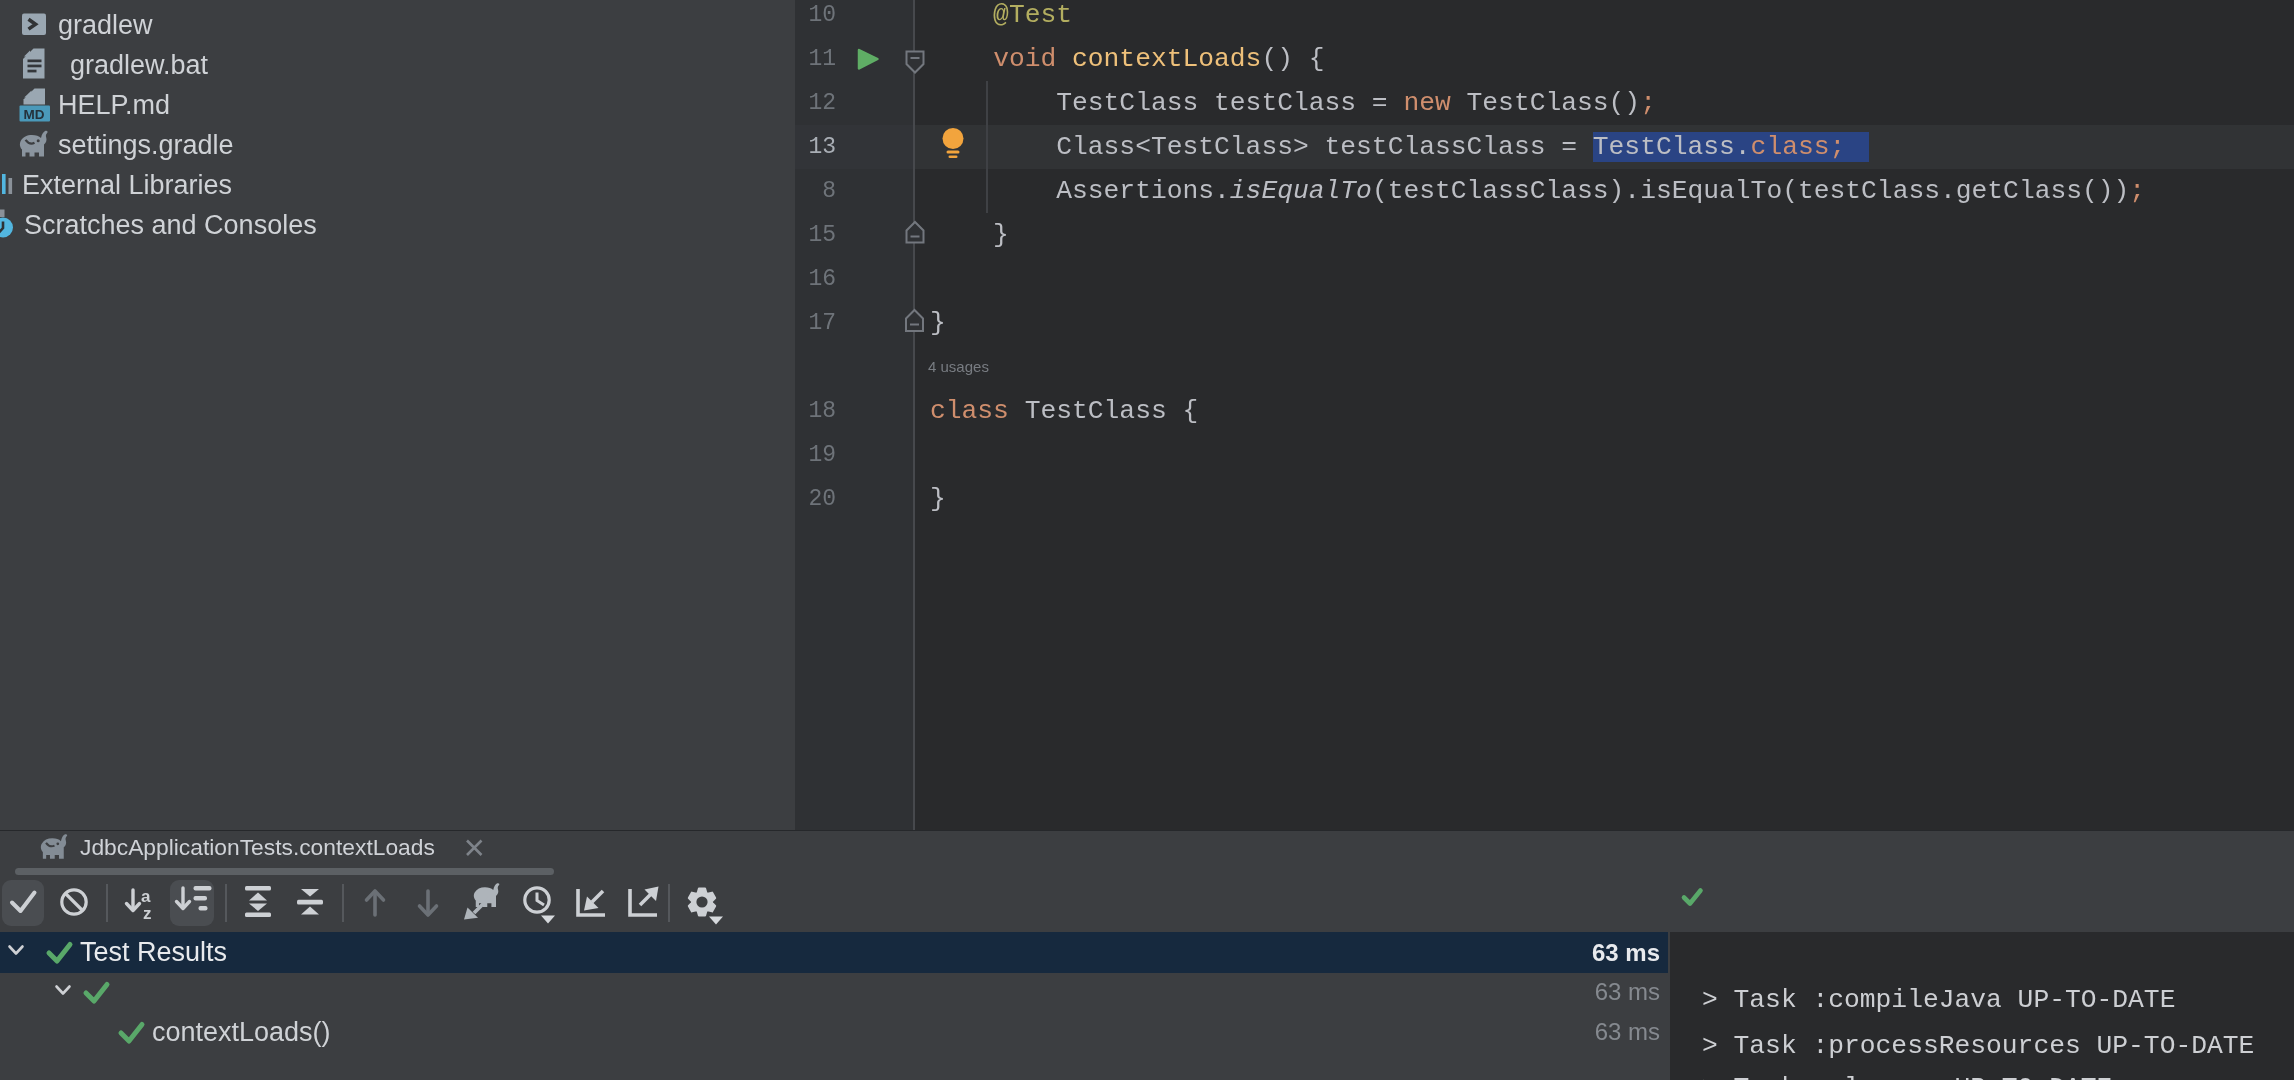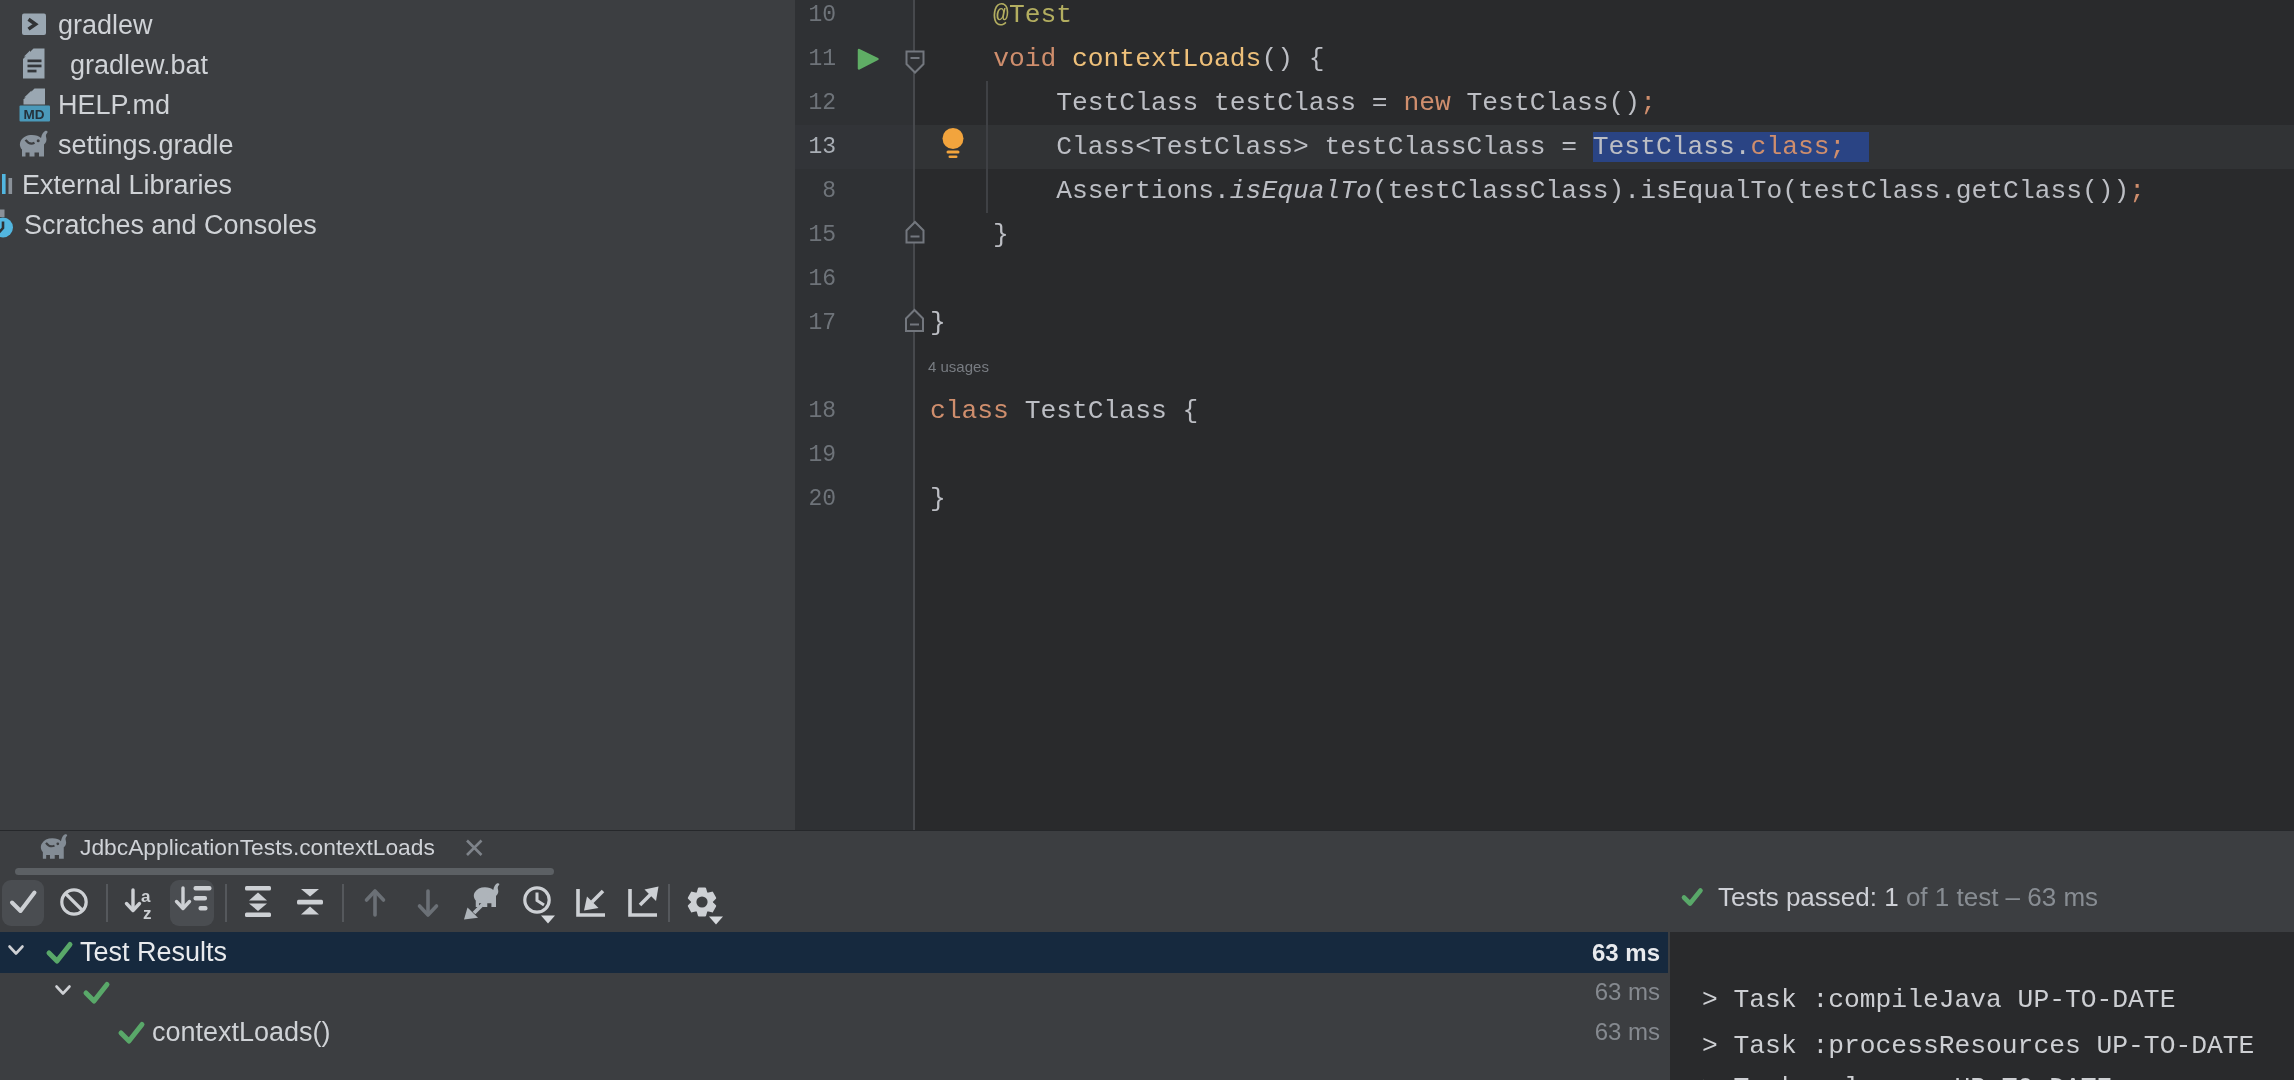--- a/index.html
+++ b/index.html
@@ -127,21 +127,20 @@
   <div id="bottom" class="abs"></div>
   <div id="bottomtopline" class="abs"></div>
   <div class="trow" style="left:80px; top:827px; color:#CFD2D7; font-size:22.8px;">JdbcApplicationTests.contextLoads</div>
   <div id="tabunderline" class="abs"></div>
   <div id="navyrow" class="abs"></div>
   <div class="trow" style="left:80px; top:932px; color:#E8EAED;">Test Results</div>
   <div class="trow" style="left:152px; top:1012px;">contextLoads()</div>
   <div class="ms" style="left:1460px; top:933px; width:200px; color:#E8EAED; font-weight:bold;">63 ms</div>
   <div class="ms" style="left:1460px; top:972px; width:200px; color:#85898F;">63 ms</div>
   <div class="ms" style="left:1460px; top:1012px; width:200px; color:#85898F;">63 ms</div>
-  <div class="trow" style="left:1718px; top:877px; color:#CED0D6; font-size:26px;">Tests passed: 1 <span style="color:#888D93">of 1 test – 63 ms</span></div>
   <div id="console" class="abs mono">
     <div class="conline" style="left:32px; top:92px;">&gt; Task :processResources UP-TO-DATE</div>
     <div class="conline" style="left:32px; top:46px;">&gt; Task :compileJava UP-TO-DATE</div>
     <div class="conline" style="left:32px; top:134px;">&gt; Task :classes UP-TO-DATE</div>
   </div>
   <svg id="bottomicons" class="abs" style="left:0;top:830px;" width="2294" height="250" viewBox="0 830 2294 250">
 
     <use href="#eleph" transform="translate(40,834) scale(0.95)" fill="#838C95"></use>
     <path d="M46,842.8 Q49.8,847.8 54.5,845.6" fill="none" stroke="#3C3E41" stroke-width="2.1"></path>
     <circle cx="57.8" cy="843.8" r="1.4" fill="#3C3E41"></circle>

